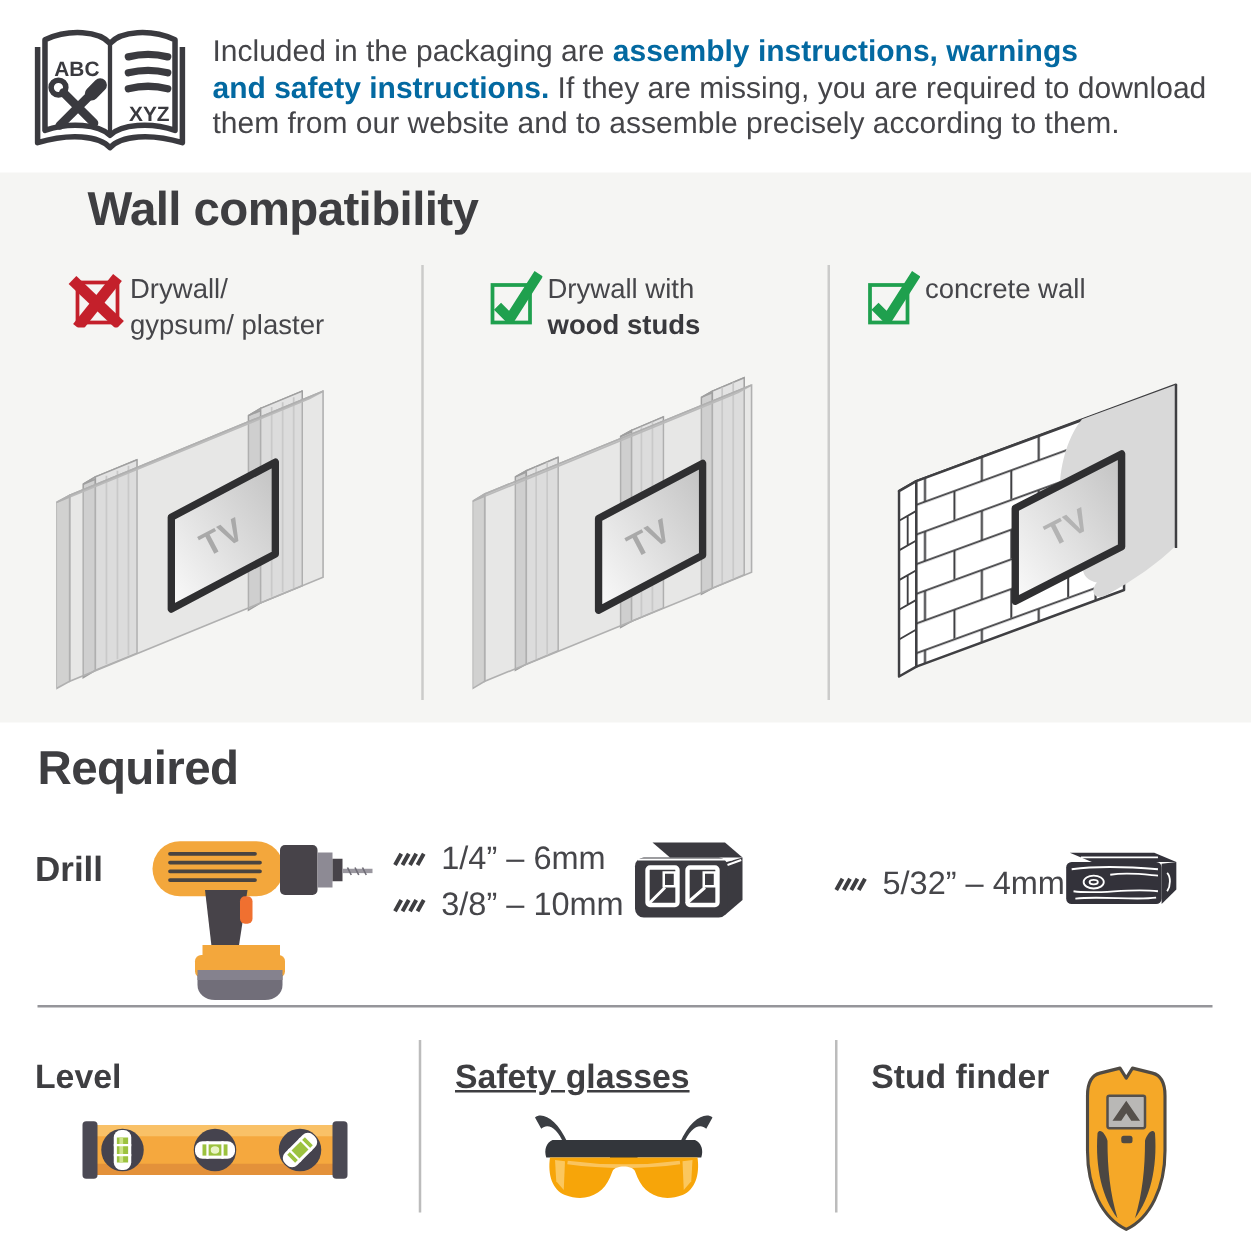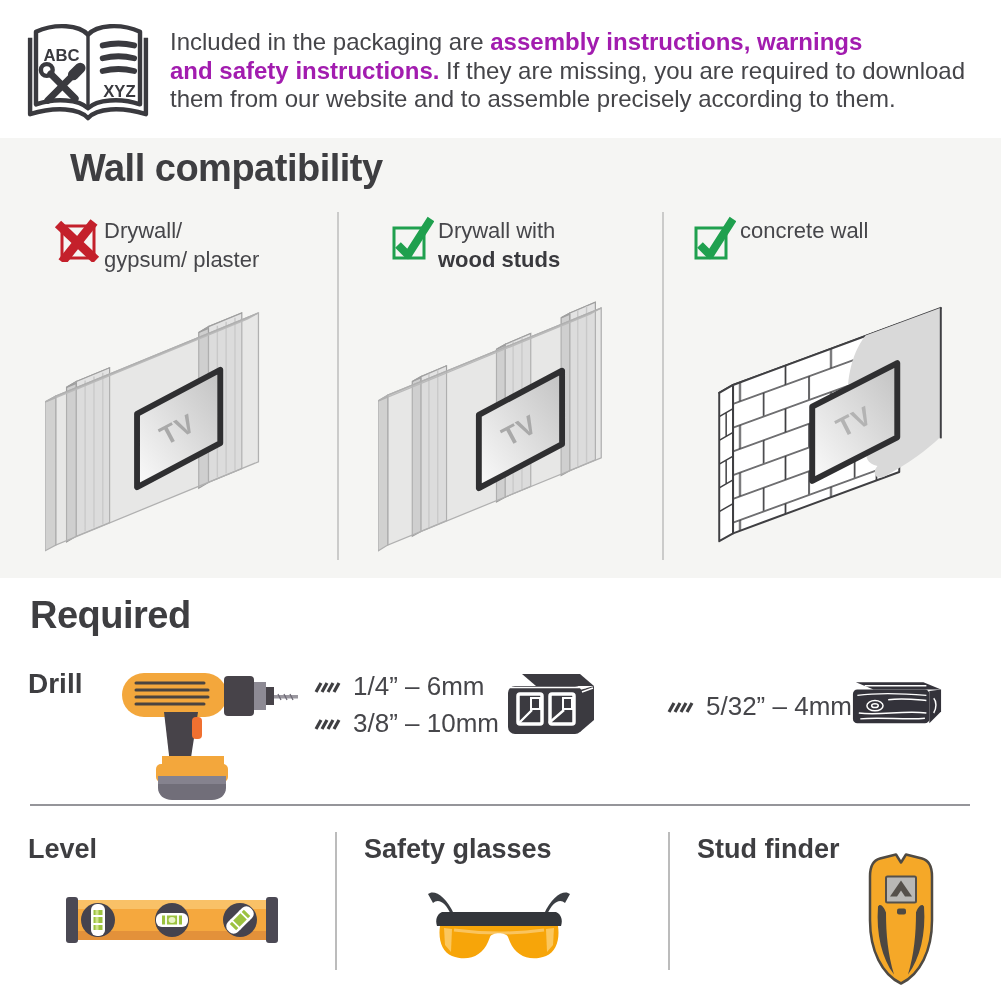--- a/index.html
+++ b/index.html
@@ -3,33 +3,33 @@
 <meta charset="utf-8">
 <style>
   html,body{margin:0;padding:0;}
   body{
     width:1001px;height:1001px;position:relative;background:#ffffff;
     font-family:"Liberation Sans",sans-serif;color:#46464a;overflow:hidden;
   }
   .abs{position:absolute;}
   
   .intro-text{left:170px;top:28px;width:800px;font-size:24px;line-height:28.5px;color:#454549;}
-  .intro-text .b{font-weight:700;color:#a21caf;}
+  .intro-text .b{font-weight:700;color:#0369a1;}
   
   .wall-section{left:0;top:138px;width:1001px;height:440px;background:#f5f5f3;}
   .big-title{font-size:38px;font-weight:600;color:#3e3e41;letter-spacing:-0.5px;}
   .wall-title{left:30px;top:147px;margin-left:40px;}
   .v-sep{width:2px;background:#cbcbca;}
   .sep-w1{left:337px;top:212px;height:348px;}
   .sep-w2{left:662px;top:212px;height:348px;}
   .opt-text{font-size:22px;line-height:29px;color:#46464a;}
   .opt-text .b{font-weight:700;color:#39393d;}
   
   .req-title{left:30px;top:594px;}
-  .tool-label{font-size:27px;font-weight:600;color:#3e3e41;}
+  .tool-label{font-size:27px;font-weight:600;color:#3e3e41;margin-top:12px;}
   .bit-row{display:flex;align-items:center;gap:10px;font-size:26px;color:#46464a;white-space:nowrap;}
   .h-rule{left:30px;top:804px;width:940px;height:2px;background:#95959a;}
   .sep-b{width:2px;background:#bcbcbc;top:832px;height:138px;}
   .sep-b1{left:335px;}
   .sep-b2{left:668px;}
   svg{display:block;}
 </style>
 </head>
 <body>
 
@@ -251,21 +251,21 @@
       <path d="M114,28 C118,32 118,42 114,48"></path>
     </g>
   </svg>
 </div>
 
 <div class="abs h-rule"></div>
 <div class="abs v-sep sep-b sep-b1"></div>
 <div class="abs v-sep sep-b sep-b2"></div>
 
 <div class="abs tool-label" style="left:28px;top:834px;">Level</div>
-<div class="abs tool-label" style="left:364px;top:834px;">Safety glasses</div>
+<div class="abs tool-label" style="left:364px;top:834px;text-decoration:underline;">Safety glasses</div>
 <div class="abs tool-label" style="left:697px;top:834px;">Stud finder</div>
 
 <div class="abs" style="left:62px;top:894px;">
   <svg width="220" height="52" viewBox="0 0 220 52">
     <rect x="10" y="6" width="200" height="40" fill="#f5a83e"></rect>
     <rect x="10" y="6" width="200" height="9" fill="#f9c167"></rect>
     <rect x="10" y="37" width="200" height="9" fill="#e3913a"></rect>
     <rect x="4" y="3" width="12" height="46" rx="3" fill="#4b4954"></rect>
     <rect x="204" y="3" width="12" height="46" rx="3" fill="#4b4954"></rect>
     <circle cx="36" cy="26" r="17" fill="#45434e"></circle>

